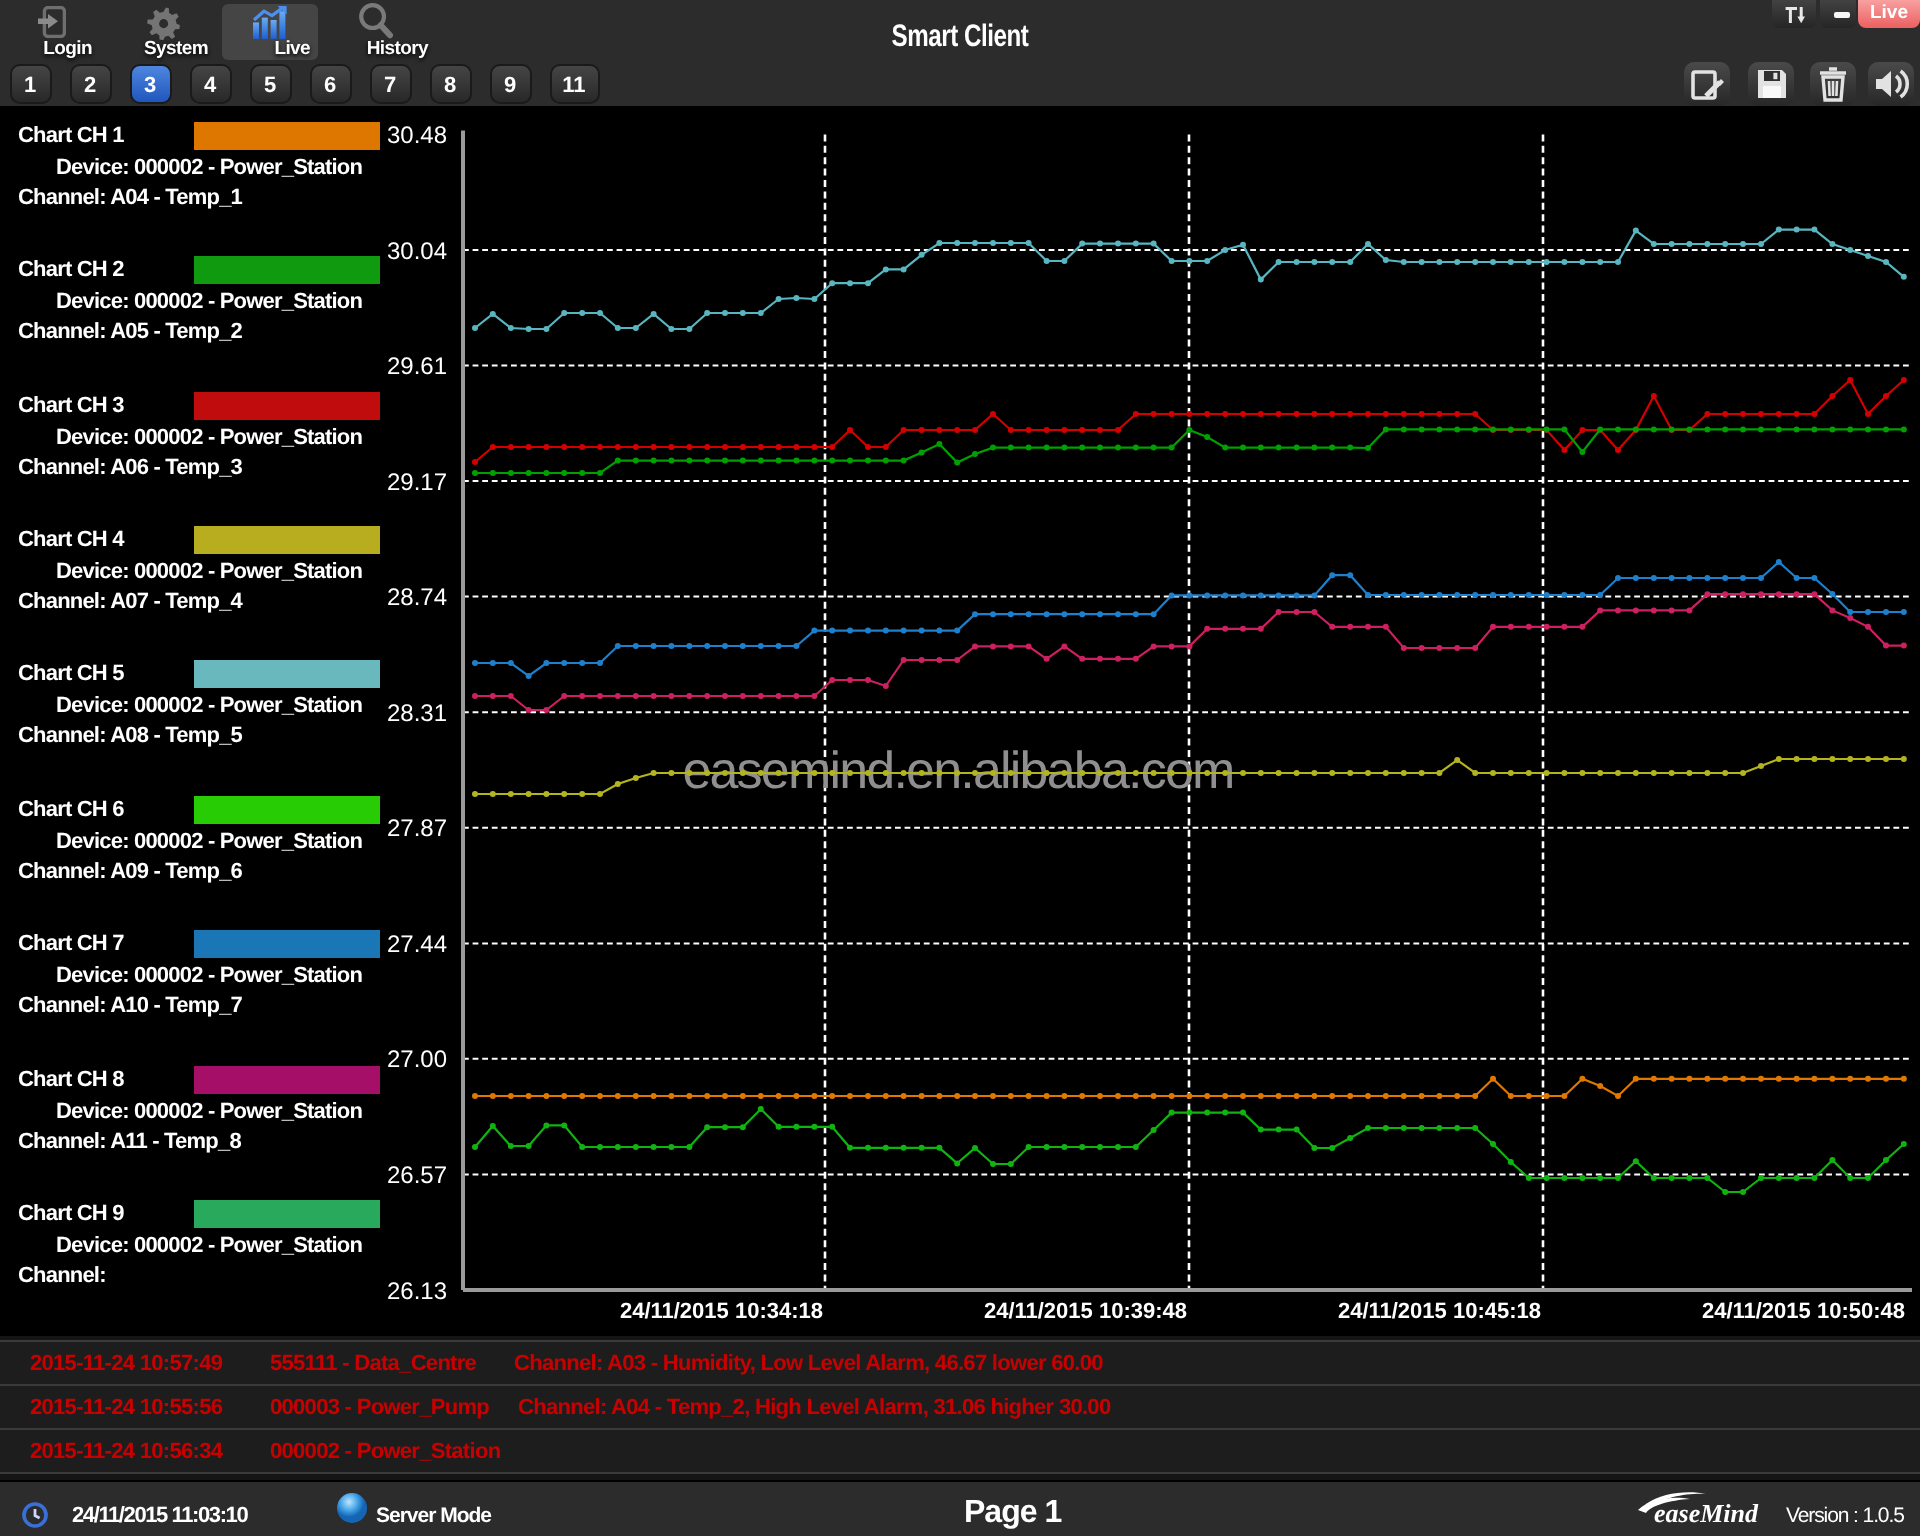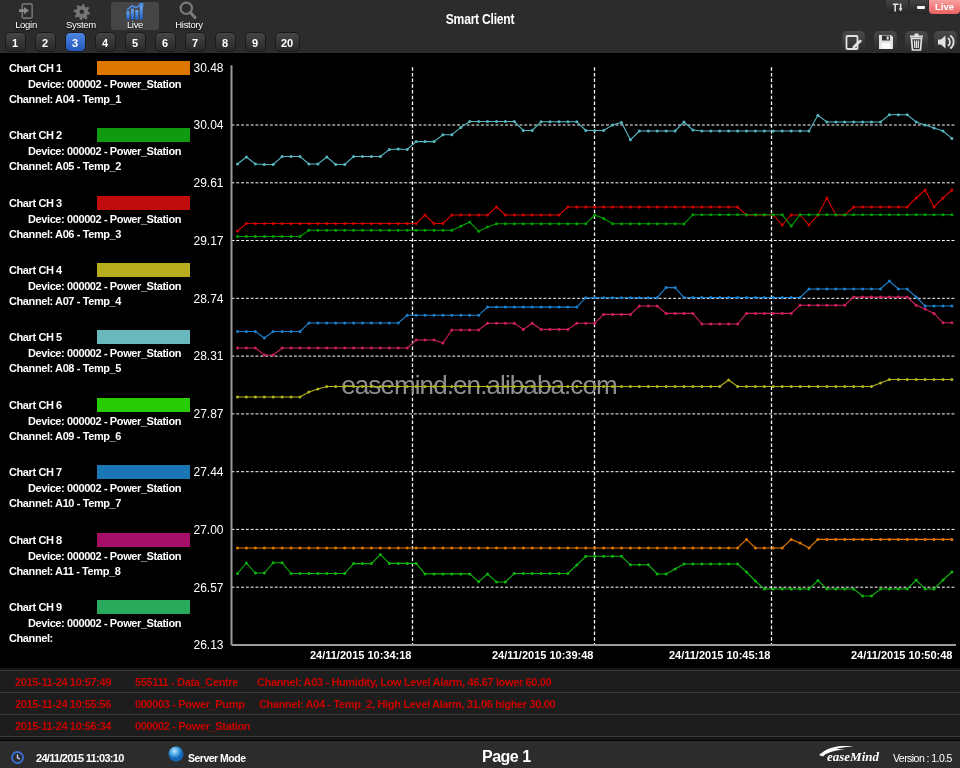--- a/index.html
+++ b/index.html
@@ -1,20 +1,20 @@
 <!DOCTYPE html>
 <html><head>
 <meta charset="utf-8">
 <style>
   html,body{margin:0;padding:0;}
   body{width:960px;height:768px;background:#000;font-family:"Liberation Sans",sans-serif;overflow:hidden;position:relative;}
   .abs{position:absolute;}
   
   #topbar{position:absolute;left:0;top:0;width:960px;height:53px;background:#2c2c2c;}
-  .tb-lab{position:absolute;color:#fff;font-size:9.5px;font-weight:normal;letter-spacing:-0.3px;text-align:center;text-shadow:0 1px 2px #000;}
+  .tb-lab{position:absolute;color:#fff;font-size:9.5px;font-weight:bold;letter-spacing:-0.3px;text-align:right;text-shadow:0 1px 2px #000;}
   #livebg{position:absolute;left:111px;top:2px;width:48px;height:28px;background:#454545;border-radius:3px;}
   .numbtn{position:absolute;top:32px;width:21px;height:20px;border-radius:5px;
      background:linear-gradient(#454545,#282828);border:1px solid #1a1a1a;
      color:#fff;font-size:11px;font-weight:bold;text-align:center;line-height:20px;box-sizing:border-box;}
   .numbtn.act{background:linear-gradient(#4e86e0,#2156bd);}
   #title{position:absolute;left:0;top:10px;width:960px;text-align:center;color:#fff;font-size:15.5px;font-weight:bold;letter-spacing:-0.3px;transform:scaleX(0.78);}
   .winbtn{position:absolute;top:0;height:14px;background:linear-gradient(#424242,#252525);border-radius:0 0 3px 3px;}
   #exitbtn{position:absolute;top:0;left:929px;width:31px;height:14px;background:linear-gradient(#f8a0a0,#ec6060);
      border-radius:0 0 4px 4px;color:#fff;font-size:9.5px;font-weight:bold;text-align:center;line-height:13px;}
   .toolbtn{position:absolute;top:31px;width:23px;height:22px;border-radius:5px;background:linear-gradient(#4a4a4a,#272727);}
@@ -783,21 +783,21 @@
 <div id="title">Smart Client</div>
 <div class="numbtn" style="left:4.5px;">1</div>
 <div class="numbtn" style="left:34.5px;">2</div>
 <div class="numbtn act" style="left:64.5px;">3</div>
 <div class="numbtn" style="left:94.5px;">4</div>
 <div class="numbtn" style="left:124.5px;">5</div>
 <div class="numbtn" style="left:154.5px;">6</div>
 <div class="numbtn" style="left:184.5px;">7</div>
 <div class="numbtn" style="left:214.5px;">8</div>
 <div class="numbtn" style="left:244.5px;">9</div>
-<div class="numbtn" style="left:274.5px;width:25px">20</div>
+<div class="numbtn" style="left:274.5px;width:25px">11</div>
 
 <div class="winbtn" style="left:886px;width:22px"></div>
 <svg class="abs" style="left:892px;top:3px" width="12" height="9" viewBox="0 0 12 9">
  <path d="M3.2 8.5 L3.2 1.2 M0.8 1.2 L6.5 1.2" stroke="#e8e8e8" stroke-width="1.5" fill="none"></path>
  <path d="M8.6 0.5 L8.6 5.6" stroke="#e8e8e8" stroke-width="1.5" fill="none"></path>
  <path d="M6.7 5.2 L10.5 5.2 L8.6 8.6 Z" fill="#e8e8e8"></path>
 </svg>
 <div class="winbtn" style="left:910px;width:18px"></div>
 <div class="abs" style="left:916.5px;top:6px;width:8px;height:2.6px;background:#f6f6f6;border-radius:1px"></div>
 <div id="exitbtn">Live</div>

